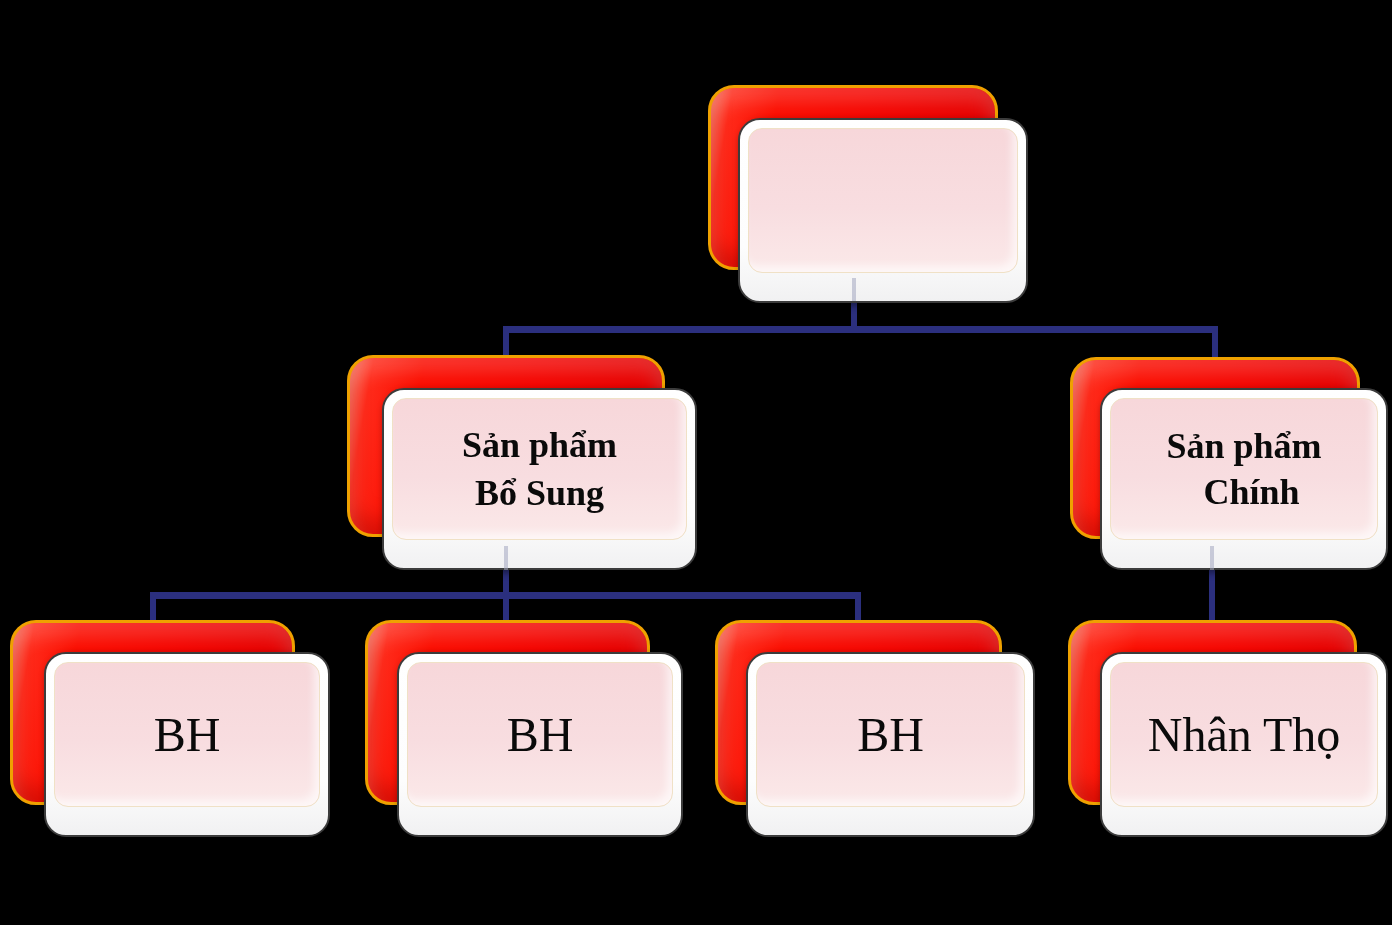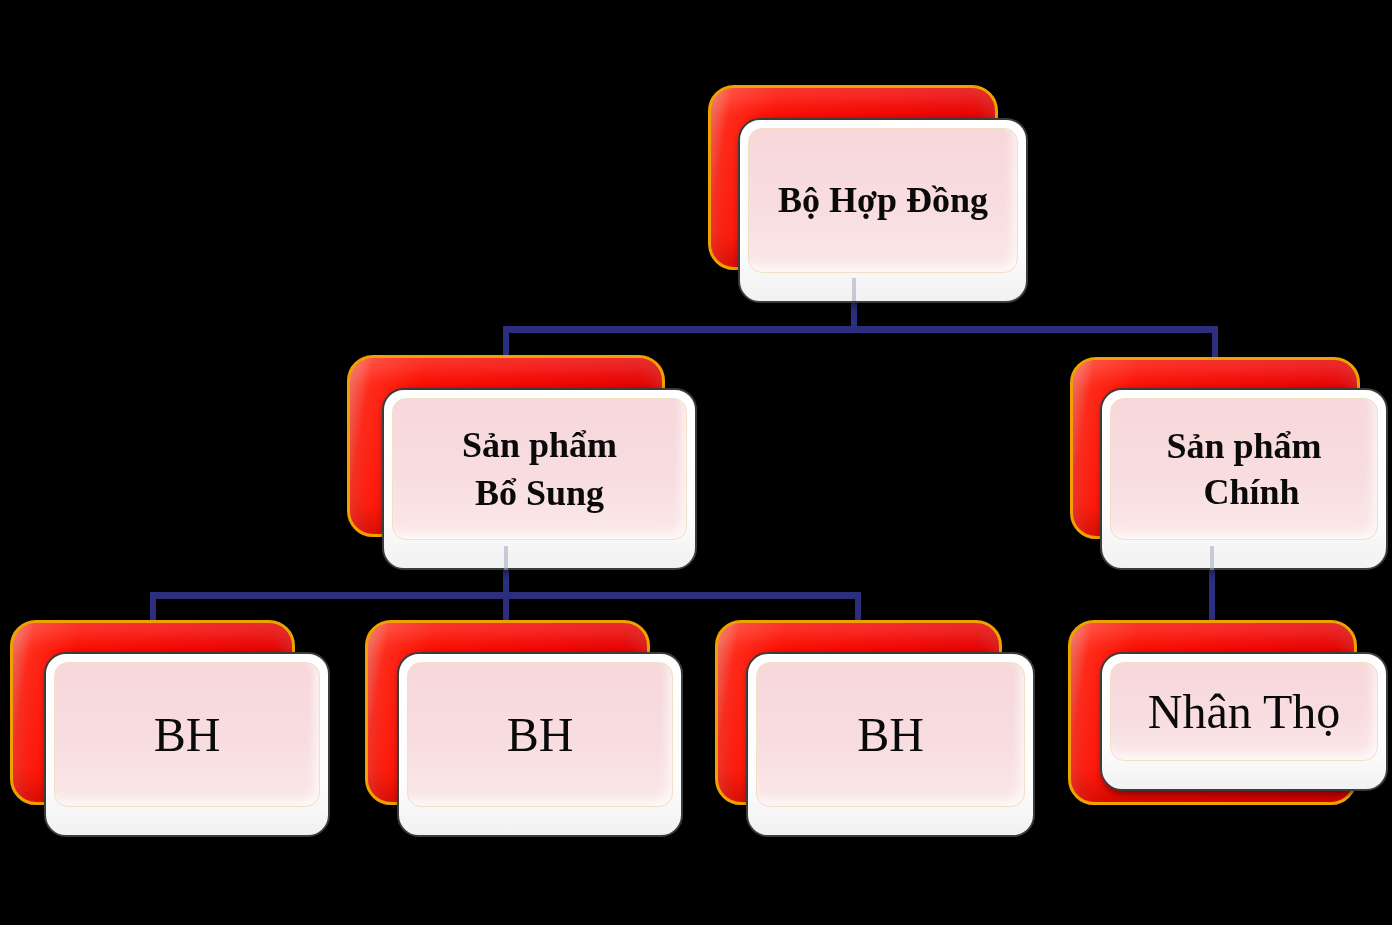--- a/index.html
+++ b/index.html
@@ -88,21 +88,20 @@
   <div class="conn" style="left:1209px; top:570px; width:6px; height:52px;"></div>
 
   <div class="conn-faint" style="left:852px; top:278px; width:4px; height:23px;"></div>
   <div class="conn-faint" style="left:504px; top:546px; width:4px; height:24px;"></div>
   <div class="conn-faint" style="left:1210px; top:546px; width:4px; height:24px;"></div>
 
   <div class="node bold gap0" style="left:708px; top:85px; width:320px; height:218px;">
     <div class="back" style="left:0; top:0; width:290px; height:185px;"></div>
     <div class="front" style="left:30px; top:33px; width:290px; height:185px;">
       <div class="panel">
-        <p class="l l1">Bộ Hợp Đồng</p>
       </div>
     </div>
   </div>
 
   <div class="node bold gap-lg" style="left:347px; top:355px; width:350px; height:215px;">
     <div class="back" style="left:0; top:0; width:318px; height:182px;"></div>
     <div class="front" style="left:35px; top:33px; width:315px; height:182px;">
       <div class="panel">
         <p class="l l1">Sản phẩm</p>
         <p class="l l2">Bổ Sung</p>
@@ -142,21 +141,21 @@
     <div class="back" style="left:0; top:0; width:287px; height:185px;"></div>
     <div class="front" style="left:31px; top:32px; width:289px; height:185px;">
       <div class="panel">
         <p class="l l1">BH</p>
       </div>
     </div>
   </div>
 
   <div class="node gap0" style="left:1068px; top:620px; width:322px; height:217px;">
     <div class="back" style="left:0; top:0; width:289px; height:185px;"></div>
-    <div class="front" style="left:32px; top:32px; width:288px; height:139px;padding-left:12px;">
+    <div class="front" style="left:32px; top:32px; width:288px; height:185px;padding-left:12px;">
       <div class="panel">
         <p class="l l1">Nhân Thọ</p>
 
       </div>
     </div>
   </div>
 
 </div>
 
 </body></html>

